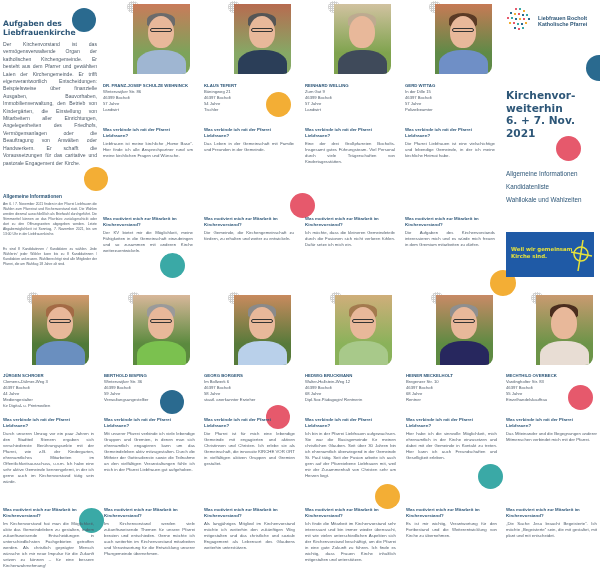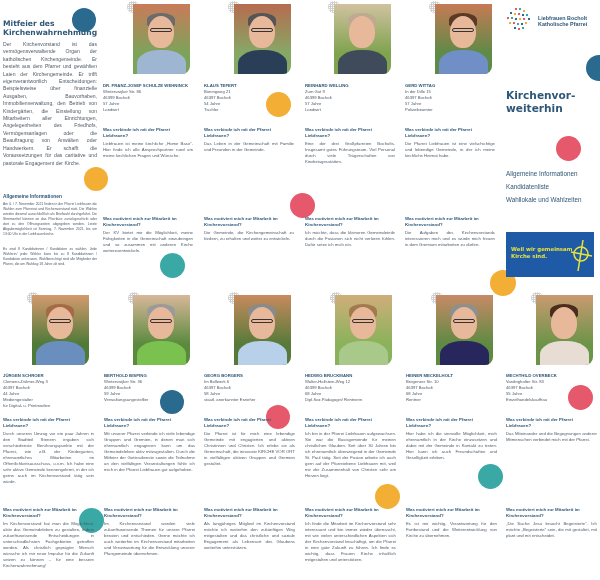--- a/index.html
+++ b/index.html
@@ -25,22 +25,22 @@
     background: repeating-linear-gradient(0deg, #bbb 0 1px, transparent 1px 2px), repeating-linear-gradient(90deg, #bbb 0 1px, transparent 1px 2px); opacity: .7; }
   .nav-link { font-size: 6.3px; color: #2e5778; line-height: 9px; cursor: pointer; }
   .banner { position: absolute; left: 506px; top: 232px; width: 88px; height: 45px; background: #1f5aa6; }
   .banner-text { position: absolute; left: 5px; top: 14px; font-size: 5.4px; line-height: 7px; font-weight: bold; color: #e7e33a; font-family: "DejaVu Sans", sans-serif; }
 </style>
 </head>
 <body>
 
 <div class="circle" style="left:72px;top:8px;width:24px;height:24px;background:#2a6a8f;"></div>
 <div class="abs h-title" style="left:3px;top:19px;width:90px;">
-  <div>Mitfeier des</div>
-  <div>Kirchenwahrnehmung</div>
+  <div>Aufgaben des</div>
+  <div>Liebfrauenkirche</div>
 </div>
 <div class="abs body-text" style="left:3px;top:41px;width:94px;font-size:5.1px;line-height:7.4px;">Der Kirchenvorstand ist das vermögensverwaltende Organ der katholischen Kirchengemeinde. Er besteht aus dem Pfarrer und gewählten Laien der Kirchengemeinde. Er trifft eigenverantwortlich Entscheidungen: Beispielsweise über finanzielle Ausgaben, Bauvorhaben, Immobilienverwaltung, den Betrieb von Kindergärten, die Einstellung von Mitarbeitern aller Einrichtungen, Angelegenheiten des Friedhofs, Vermögensanlagen oder die Beauftragung von Anwälten oder Handwerkern. Er schafft die Voraussetzungen für das caritative und pastorale Engagement der Kirche.</div>
 <div class="circle" style="left:84px;top:167px;width:24px;height:24px;background:#f3ae35;"></div>
 
 <div class="abs q" style="left:3px;top:194px;font-size:4.8px;">Allgemeine Informationen</div>
 <div class="abs small-body" style="left:3px;top:202px;width:94px;">Am 6. / 7. November 2021 finden in der Pfarrei Liebfrauen die Wahlen zum Pfarreirat und Kirchenvorstand statt. Die Wahlen werden diesmal ausschließlich als Briefwahl durchgeführt. Die Stimmzettel können an das Pfarrbüro zurückgeschickt oder dort zu den Öffnungszeiten abgegeben werden. Letzte Abgabemöglichkeit ist Sonntag, 7. November 2021, bis um 13:00 Uhr in der Liebfrauenkirche.</div>
 <div class="abs small-body" style="left:3px;top:247px;width:94px;">Es sind 8 Kandidatinnen / Kandidaten zu wählen. Jede Wählerin/ jeder Wähler kann bis zu 8 Kandidatinnen / Kandidaten ankreuzen. Wahlberechtigt sind alle Mitglieder der Pfarrei, die am Wahltag 18 Jahre alt sind.</div>
 
 <div class="stamp" style="left:127px;top:1px;"></div>
 <div class="photo" style="left:133px;top:4px;">
@@ -169,20 +169,21 @@
 <div class="abs" style="left:538px;top:15px;font-size:5.4px;line-height:6.4px;font-weight:bold;color:#2e5778;">
   <div>Liebfrauen Bocholt</div>
   <div>Katholische Pfarrei</div>
 </div>
 
 <div class="circle" style="left:586px;top:55px;width:26px;height:26px;background:#2a6a8f;"></div>
 
 <div class="abs" style="left:506px;top:89px;font-family:'DejaVu Sans',sans-serif;font-weight:bold;color:#2e5778;font-size:10.6px;line-height:12.5px;">
   <div>Kirchenvor-</div>
   <div>weiterhin</div>
+  <div>6. + 7. Nov. 2021</div>
 </div>
 
 <div class="circle" style="left:556px;top:136px;width:25px;height:25px;background:#e6596c;"></div>
 
 <div class="abs" style="left:506px;top:169px;">
   <div class="nav-link" style="margin-bottom:4px;">Allgemeine Informationen</div>
   <div class="nav-link" style="margin-bottom:4px;">Kandidatenliste</div>
   <div class="nav-link">Wahllokale und Wahlzeiten</div>
 </div>
 

